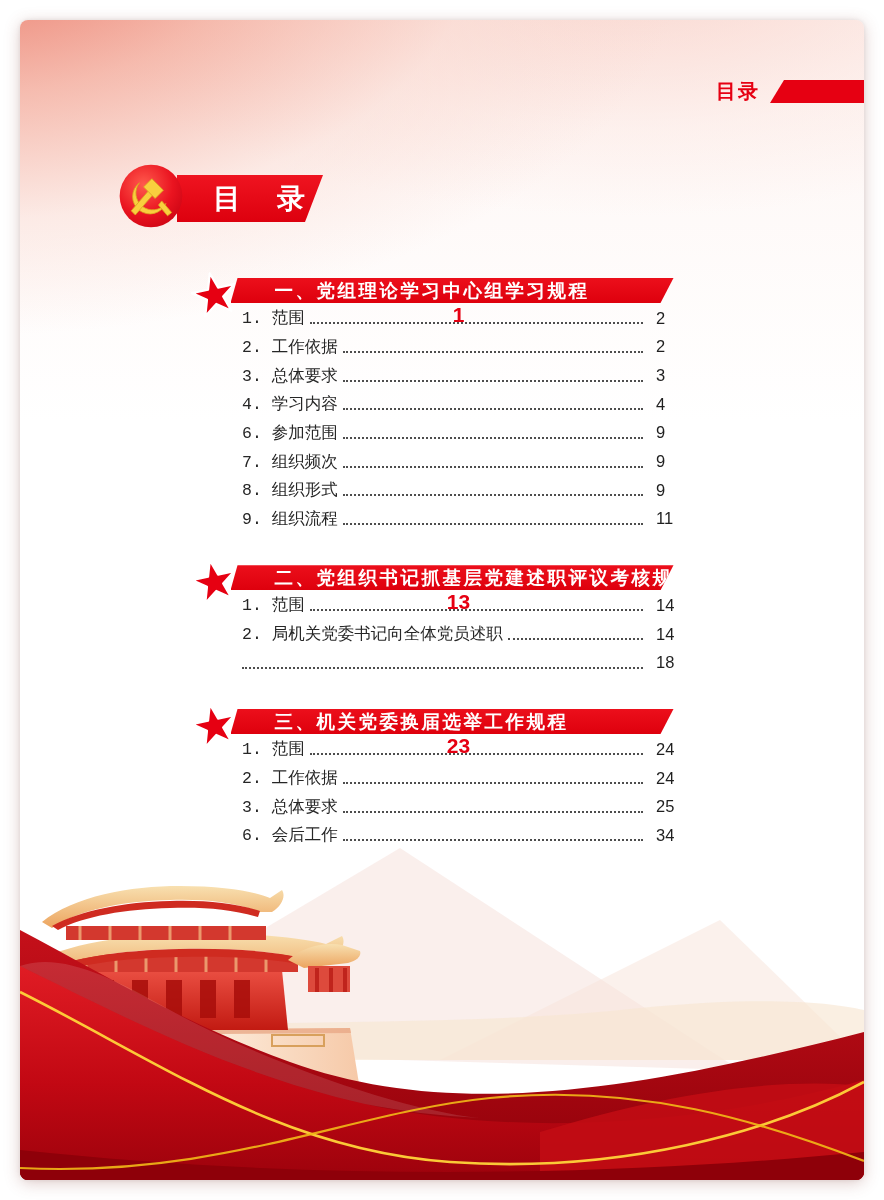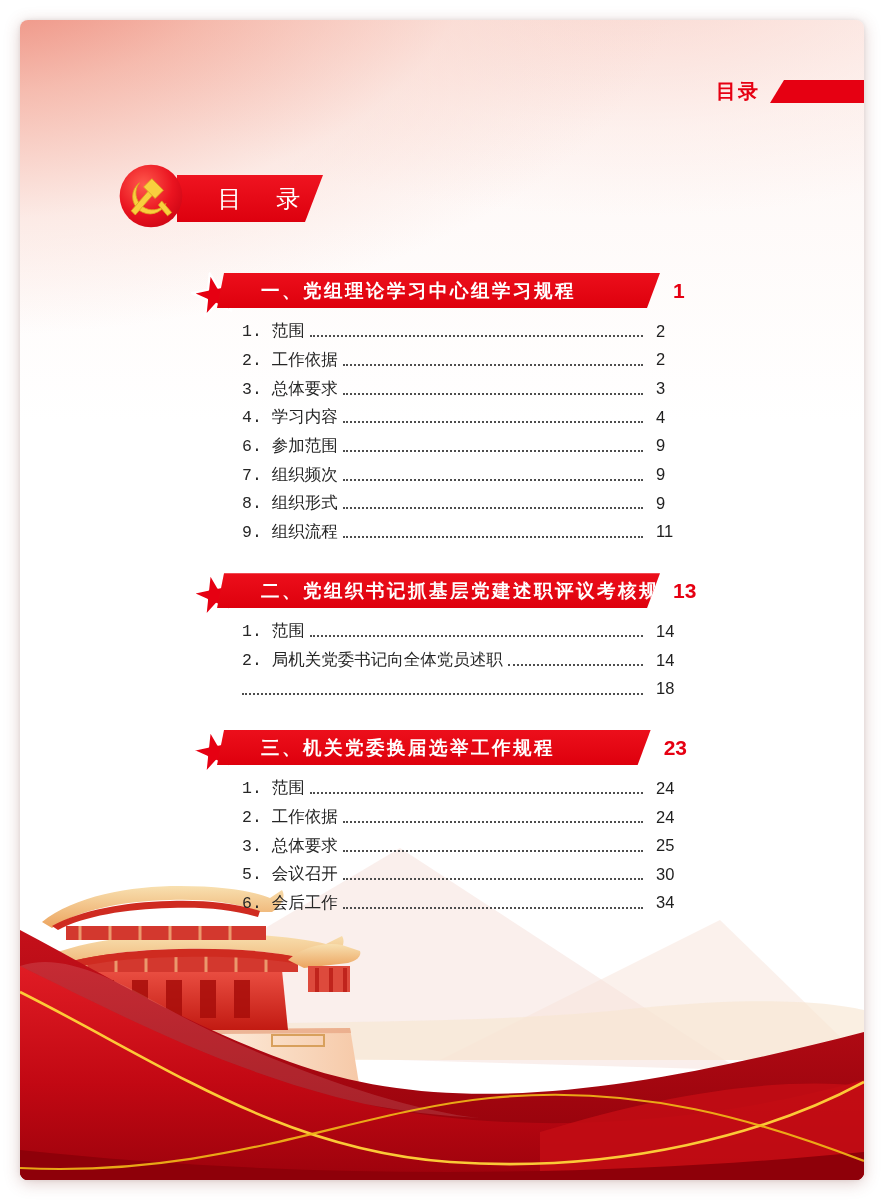--- a/index.html
+++ b/index.html
@@ -25,27 +25,27 @@
   .corner .tag-bar{ position:absolute; right:0; top:2px; width:94px; height:23px; background:var(--accent);
       clip-path:polygon(14px 0, 100% 0, 100% 100%, 0 100%); }
 
   
   .toc-header{ position:absolute; top:143px; left:98px; width:260px; height:70px; }
   .toc-header .banner{ position:absolute; left:59px; top:12px; width:146px; height:47px;
       background:linear-gradient(180deg,#ef1420,#dd000e);
       clip-path:polygon(0 0, 100% 0, calc(100% - 18px) 100%, 0 100%);
       display:flex; align-items:center; justify-content:center; padding-left:32px;
       box-shadow:0 3px 6px rgba(150,0,10,.25); }
-  .toc-header .banner span{ color:#fff; font-size:24px; font-weight:normal; letter-spacing:14px; white-space:nowrap; }
+  .toc-header .banner span{ color:#fff; font-size:28px; font-weight:bold; letter-spacing:14px; white-space:nowrap; }
   .toc-header .emblem{ position:absolute; left:0; top:0; width:66px; height:66px; }
 
   
   .sections{ position:absolute; left:197px; top:258px; width:470px; }
   .section{ margin-bottom:32px; }
-  .sec-head{ position:relative; display:flex; align-items:center; height:25px; margin-bottom:14px; }
+  .sec-head{ position:relative; display:flex; align-items:center; height:25px; margin-bottom:1px;flex-direction:column; }
   .sec-banner{ width:443px; height:35px; background:linear-gradient(180deg,#ec0f1b,#de000d);
       clip-path:polygon(7px 0, 100% 0, calc(100% - 13px) 100%, 0 100%);
       display:flex; align-items:center; padding-left:44px;
       color:#fff; font-size:18.5px; font-weight:bold; letter-spacing:2.5px; white-space:nowrap; }
   .sec-star{ position:absolute; left:-29px; top:-9px; width:53px; height:53px; }
   .sec-page{ margin-left:13px; color:var(--accent); font-size:21px; font-weight:bold; }
 
   .rows{ }
   .toc-row{ display:flex; align-items:center; height:28.65px; padding-left:25px; font-size:16.5px; color:var(--ink); }
   .toc-row .lbl{ white-space:nowrap; margin-right:5px;font-family:Liberation Mono, monospace; }
@@ -312,25 +312,20 @@
     <span class="pg">24</span>
   </div>
 
   <div class="toc-row">
     <span class="lbl">3. 总体要求</span>
     <span class="dots"></span>
     <span class="pg">25</span>
   </div>
 
 
-  <div class="toc-row">
-    <span class="lbl">5. 会议召开</span>
-    <span class="dots"></span>
-    <span class="pg">30</span>
-  </div>
 
   <div class="toc-row">
     <span class="lbl">6. 会后工作</span>
     <span class="dots"></span>
     <span class="pg">34</span>
   </div>
 </div>
   </div>
 </div>
 

